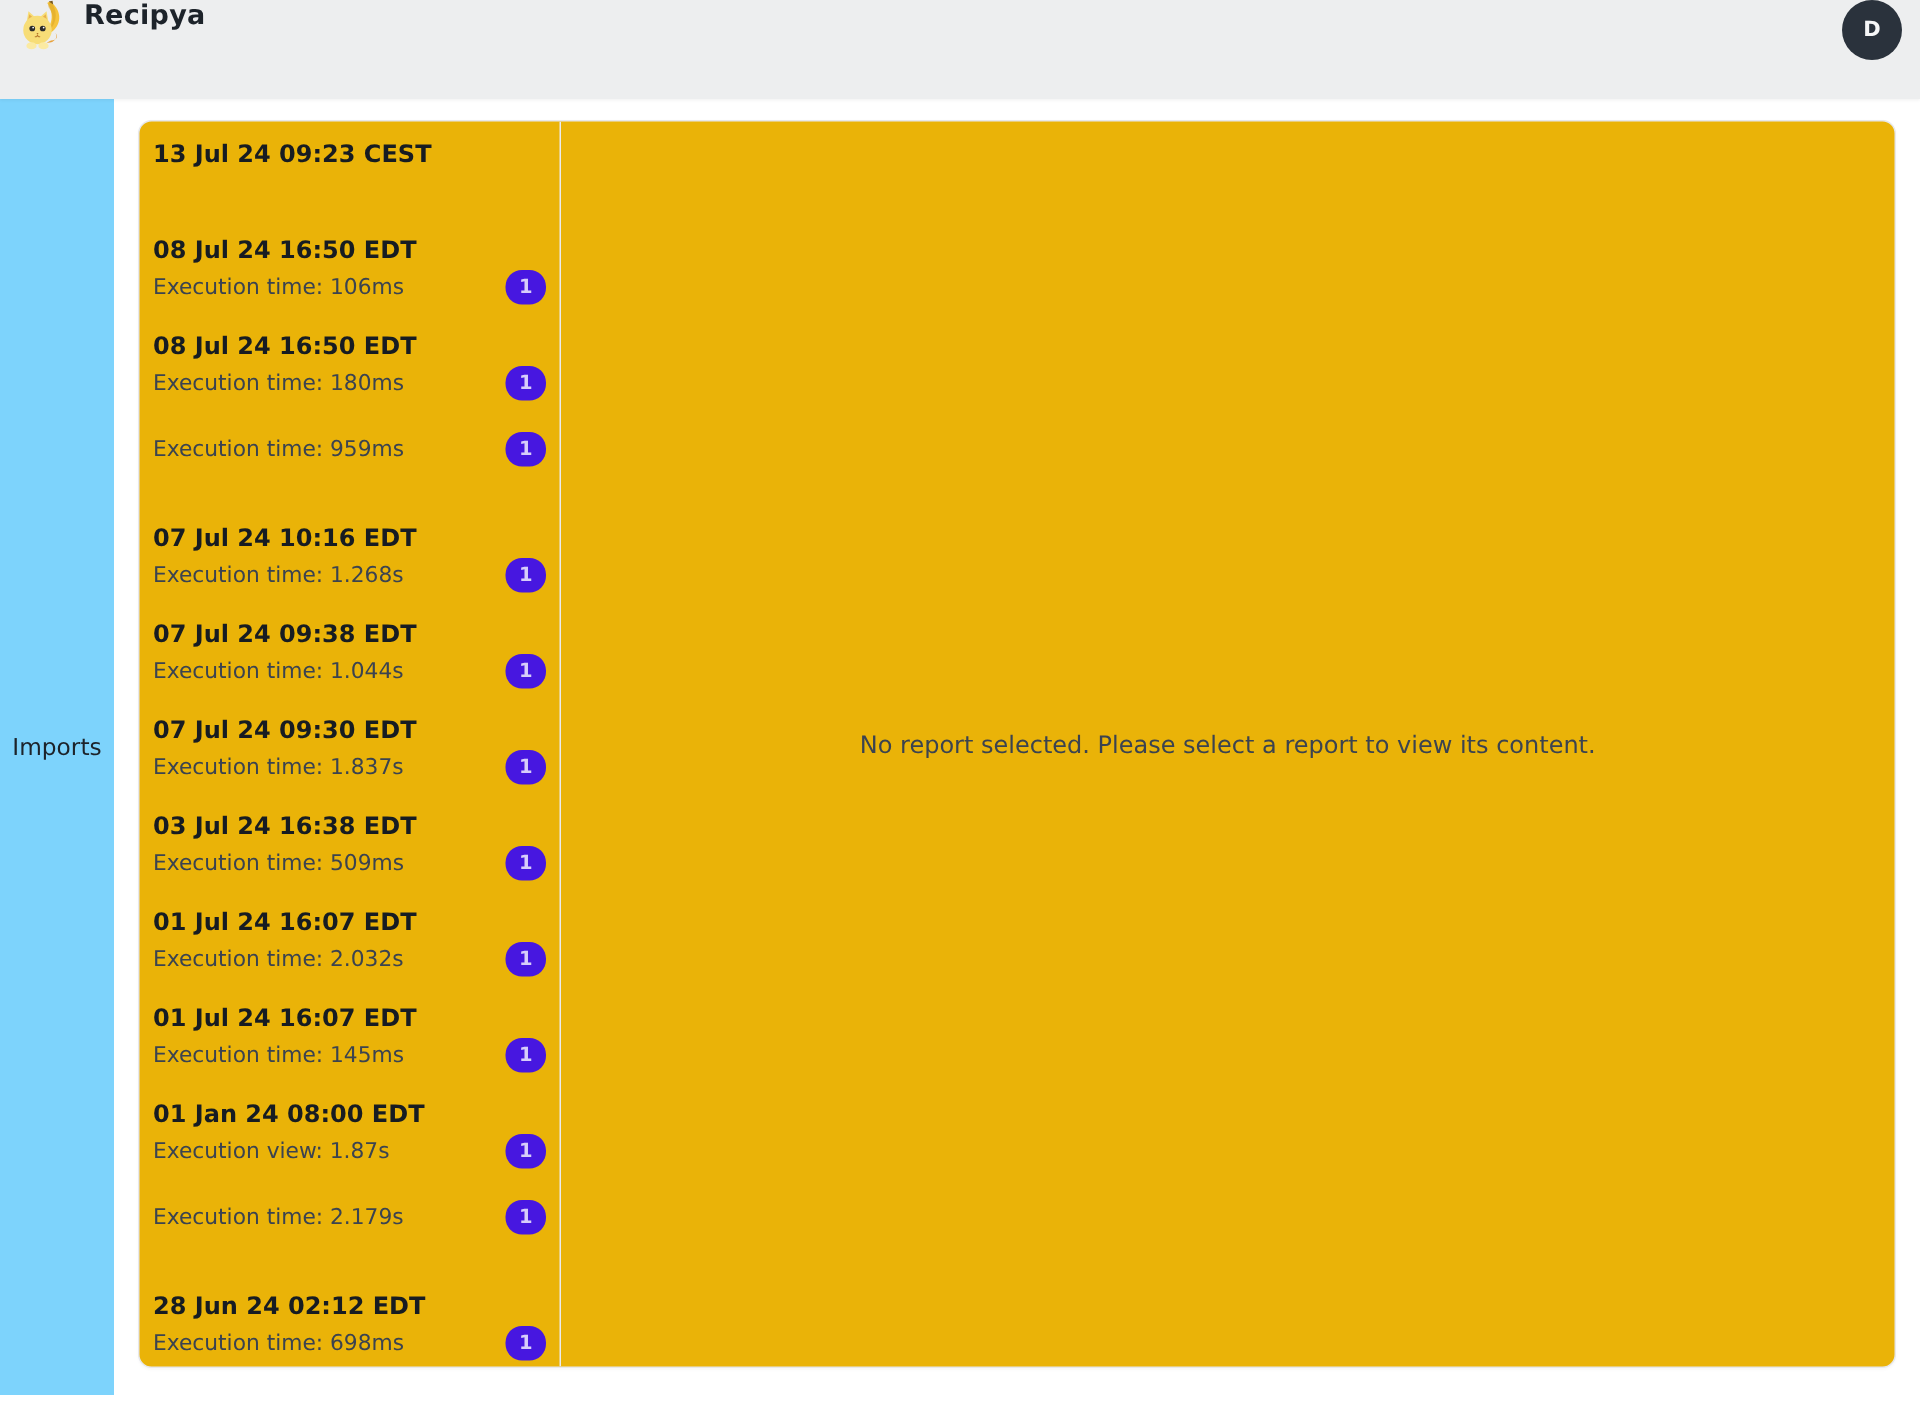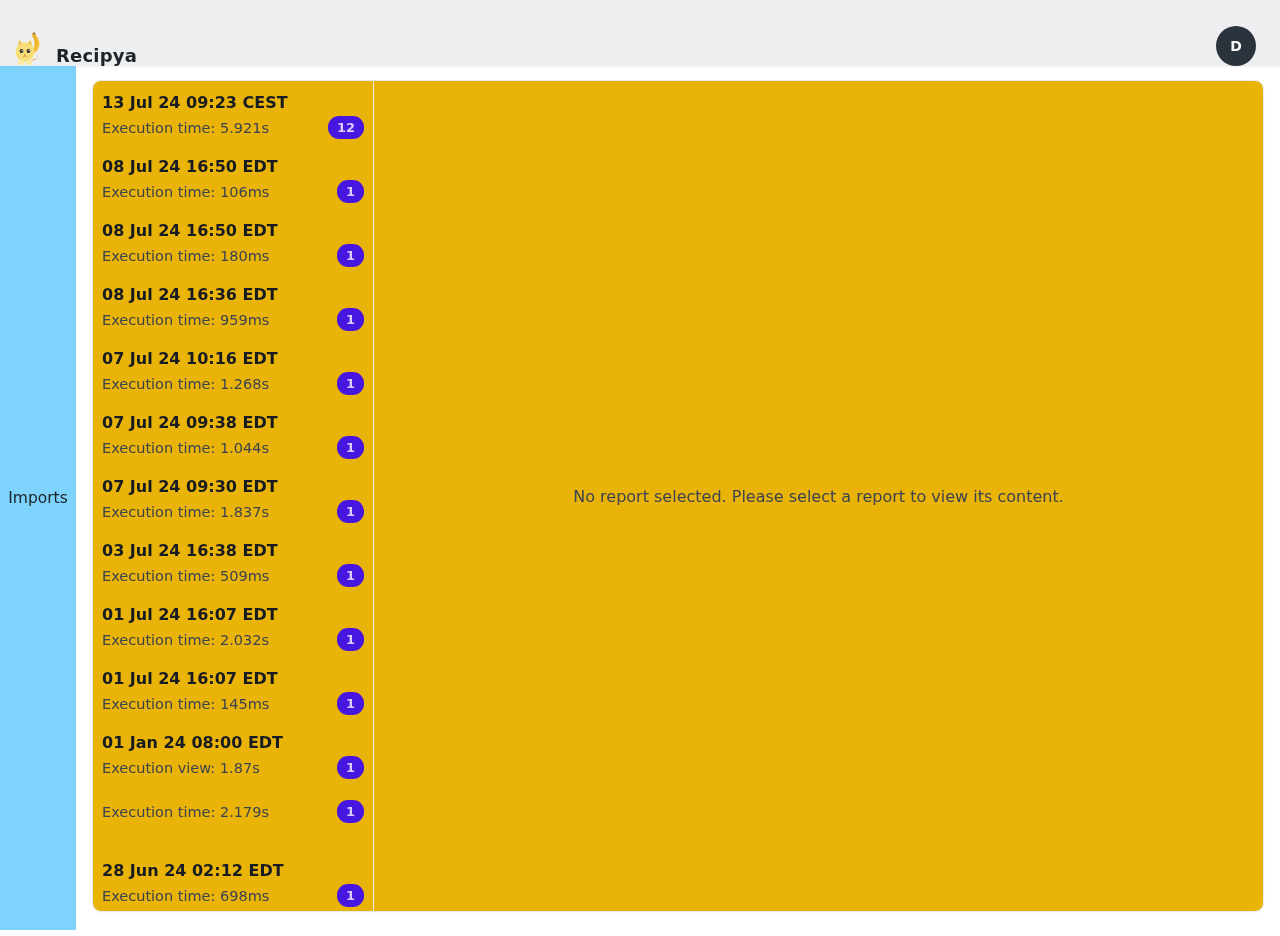--- a/index.html
+++ b/index.html
@@ -9,22 +9,22 @@
     height: 936px;
     background: #ffffff;
     font-family: "DejaVu Sans", "Liberation Sans", sans-serif;
     -webkit-font-smoothing: antialiased;
   }
   
   .header {
     height: 66px;
     background: #edeeef;
     display: flex;
-    align-items: flex-end;
-    padding: 0 24px 0 12px;
+    align-items: flex-start;
+    padding: 0 12px 0 12px;
     box-sizing: border-box;
     box-shadow: 0 1px 2px rgba(0,0,0,0.05);
     position: relative;
     z-index: 2;
   }
   .logo {
     width: 34px;
     height: 34px;
     display: inline-block;
   }
@@ -186,41 +186,36 @@
   <nav class="sidebar">
     <div class="sidebar-item">Imports</div>
   </nav>
 
   <main class="main">
     <div class="card">
 
       <ul class="report-list">
         <li class="report-item">
           <p class="ri-title">13 Jul 24 09:23 CEST</p>
-          <div class="ri-row">
-            <p class="ri-sub">Execution time: 5.921s</p>
-            <span class="badge">12</span>
-          </div>
         </li>
         <li class="report-item">
           <p class="ri-title">08 Jul 24 16:50 EDT</p>
           <div class="ri-row">
             <p class="ri-sub">Execution time: 106ms</p>
             <span class="badge">1</span>
           </div>
         </li>
         <li class="report-item">
           <p class="ri-title">08 Jul 24 16:50 EDT</p>
           <div class="ri-row">
             <p class="ri-sub">Execution time: 180ms</p>
             <span class="badge">1</span>
           </div>
         </li>
         <li class="report-item">
-          <p class="ri-title">08 Jul 24 16:36 EDT</p>
           <div class="ri-row">
             <p class="ri-sub">Execution time: 959ms</p>
             <span class="badge">1</span>
           </div>
         </li>
         <li class="report-item">
           <p class="ri-title">07 Jul 24 10:16 EDT</p>
           <div class="ri-row">
             <p class="ri-sub">Execution time: 1.268s</p>
             <span class="badge">1</span>

